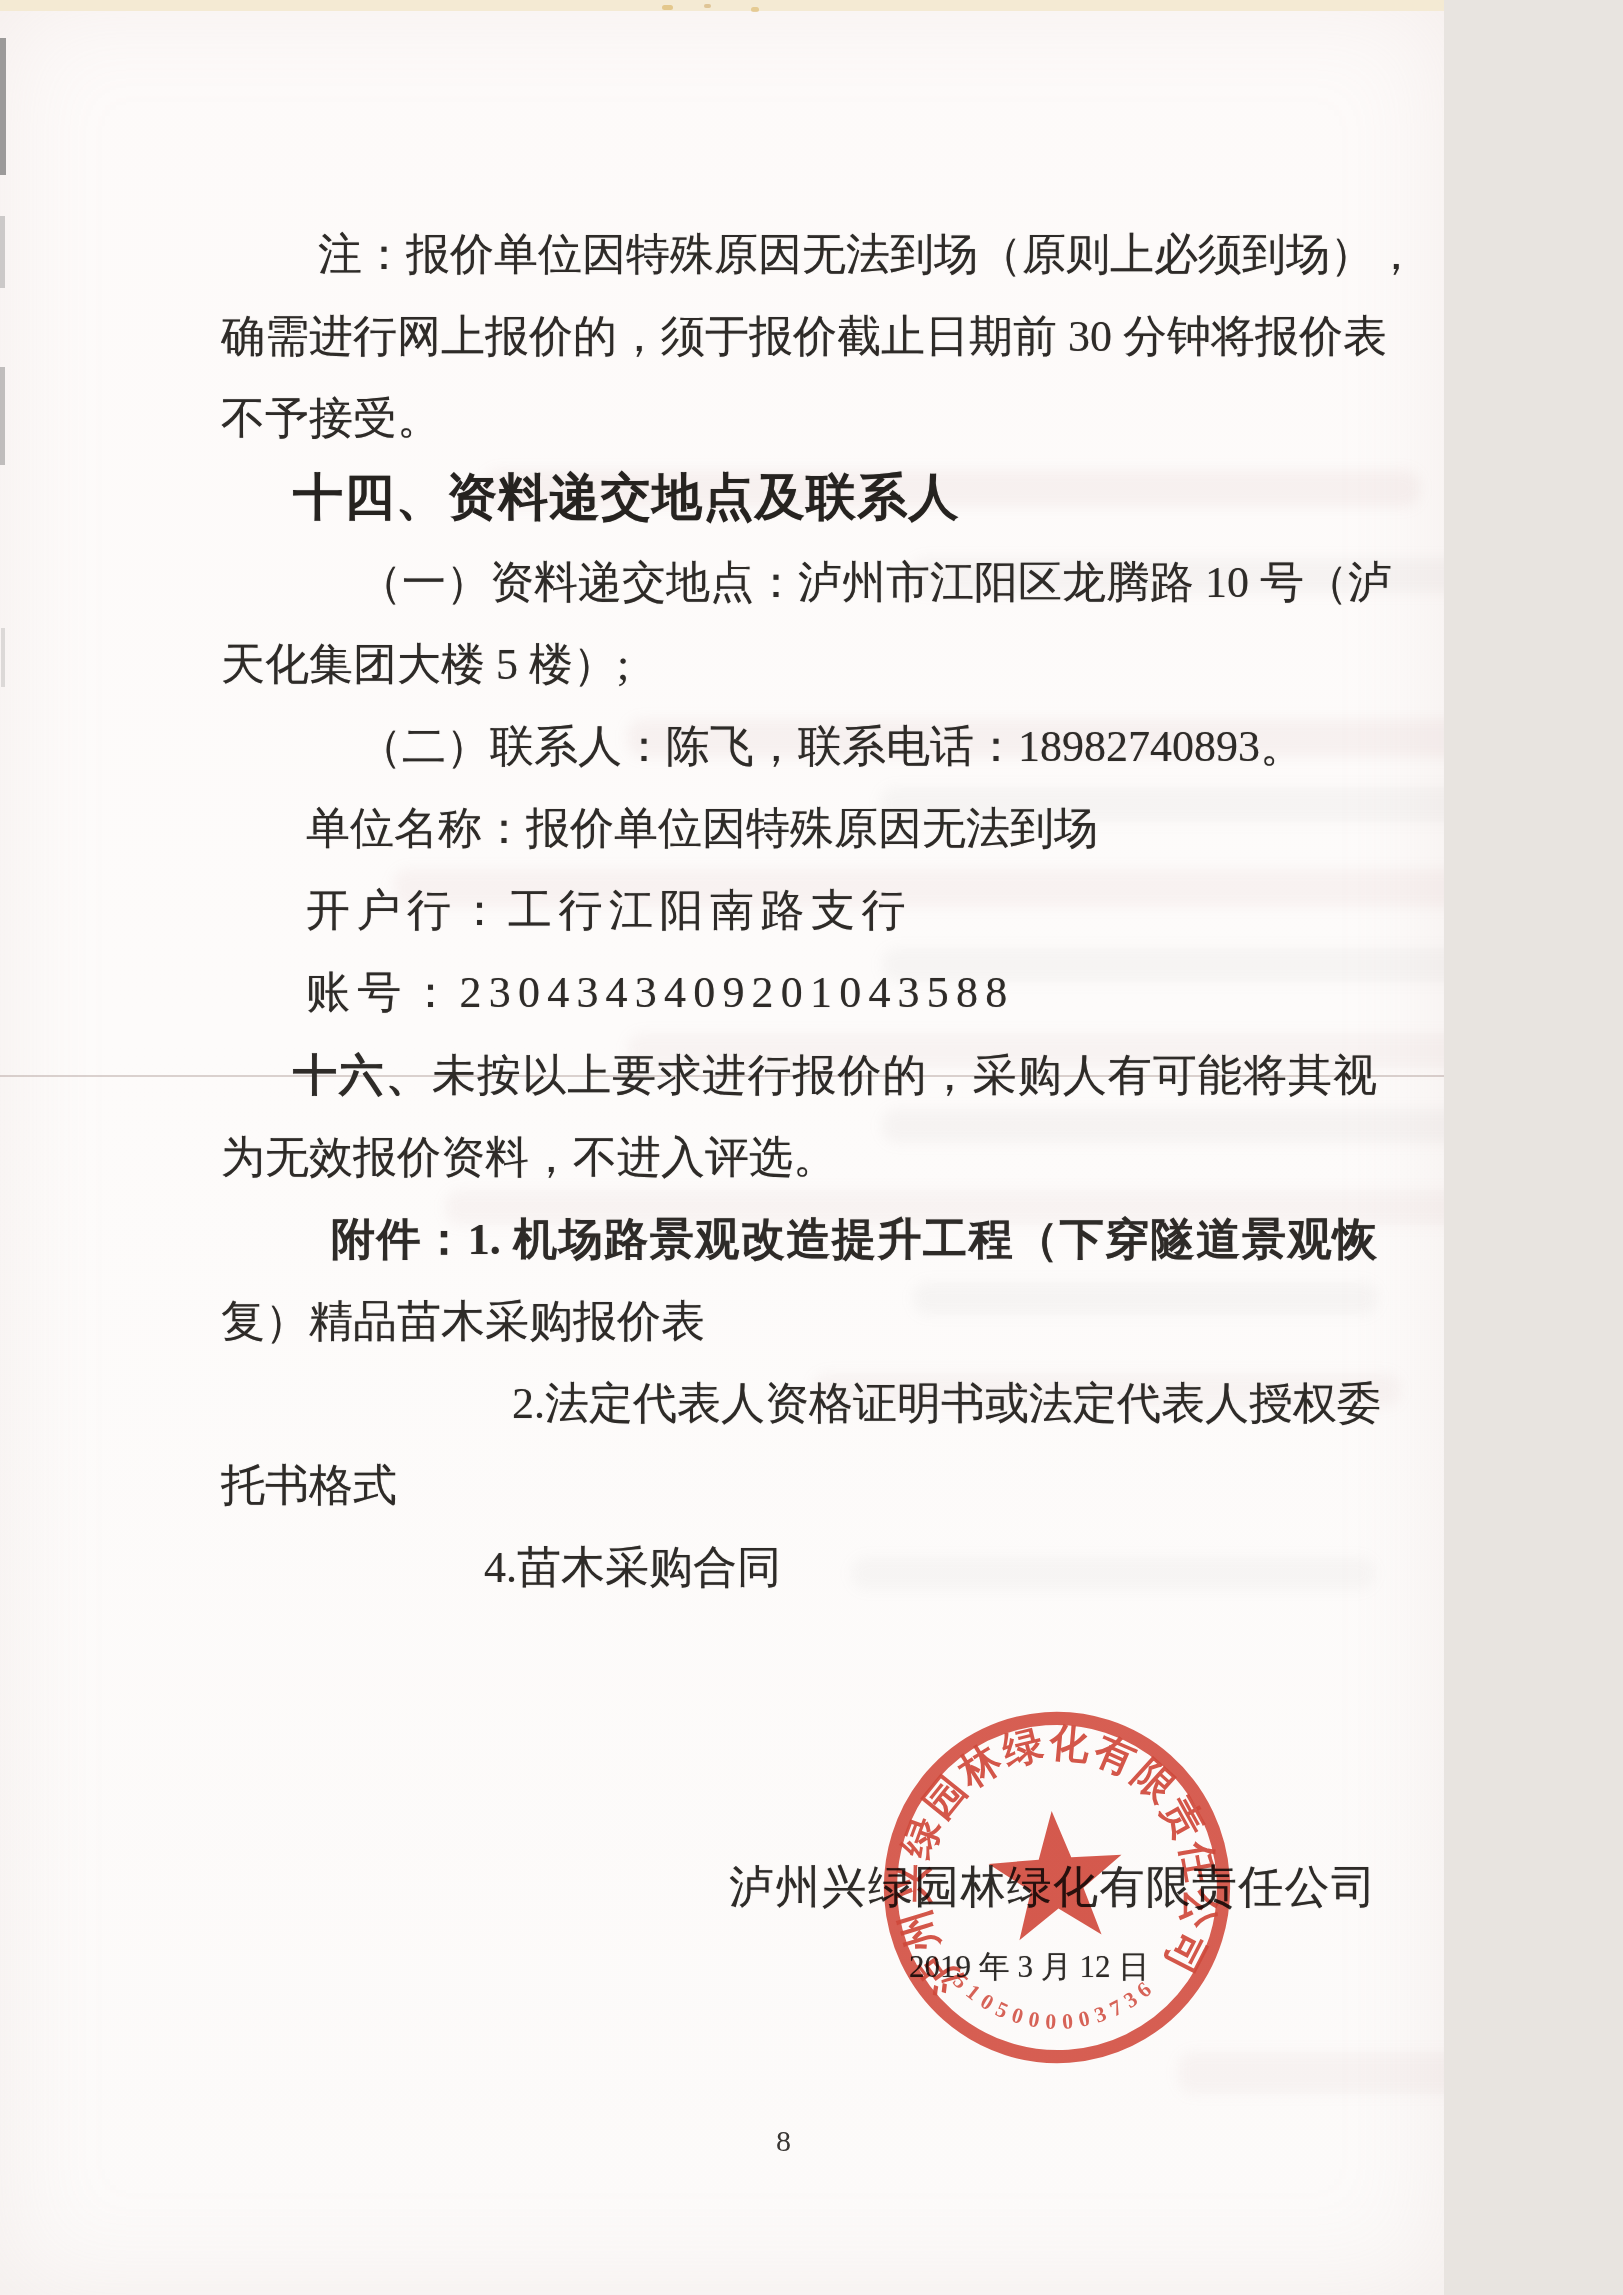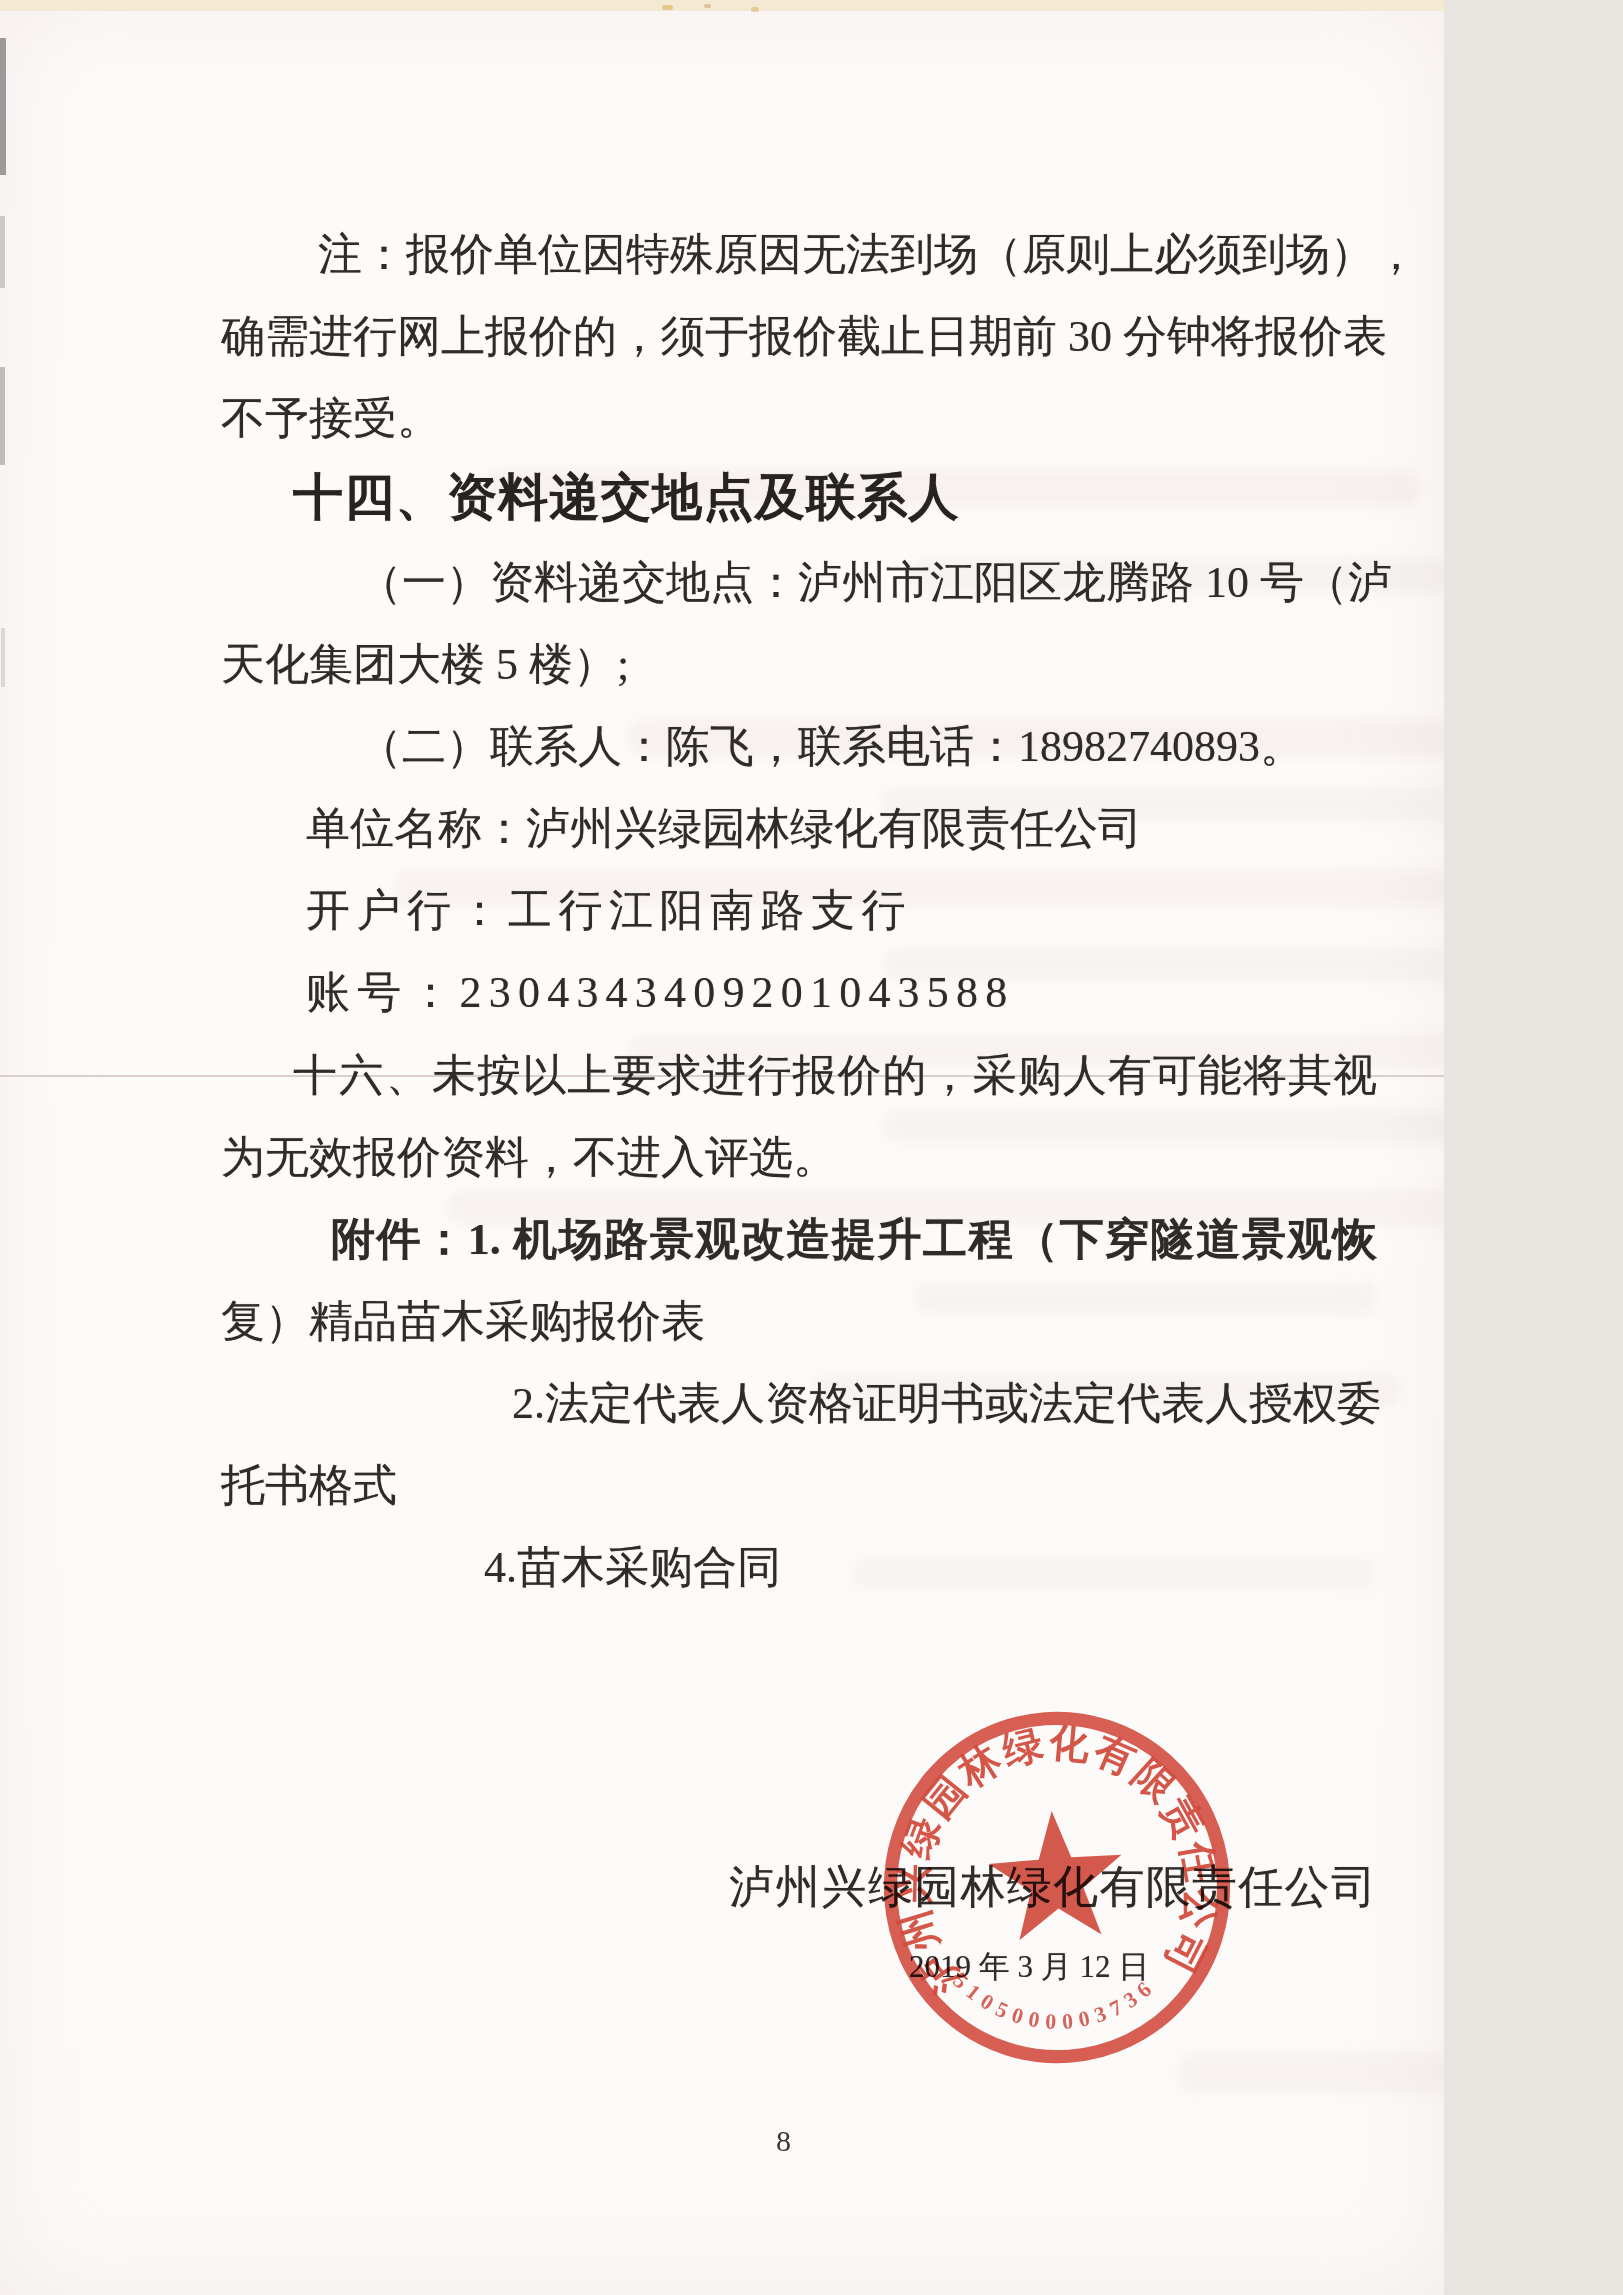--- a/index.html
+++ b/index.html
@@ -21,21 +21,21 @@
   .sp15{letter-spacing:11.8px;}
   .ind-note{padding-left:97px;}
   .ind-h{padding-left:72px;}
   .ind-item{padding-left:137px;}
   .ind-bank{padding-left:85px;}
   .ind-att{padding-left:110px;font-weight:bold;}
   .ind-att2{padding-left:291px;}
   .ind-att3{padding-left:263px;}
   .sp-bank{letter-spacing:6.5px;}
   .sp-acct{letter-spacing:7.2px;}
-  .bold16{font-family:"Liberation Sans","DejaVu Sans",sans-serif;font-weight:400;letter-spacing:1.3px;}
+  .bold16{font-family:"Liberation Sans","DejaVu Sans",sans-serif;font-weight:700;letter-spacing:1.3px;}
   .sig{position:absolute;left:729px;top:1846px;font-size:45px;line-height:82px;letter-spacing:1.3px;white-space:nowrap;text-shadow:0 0 0.8px rgba(46,43,40,.5);}
   .date{position:absolute;left:909px;top:1926px;font-size:31px;line-height:82px;white-space:nowrap;text-shadow:0 0 0.8px rgba(46,43,40,.5);text-align:right;}
   .pagenum{position:absolute;left:776px;top:2121px;font-size:30px;line-height:39px;color:#3a3734;}
   .seal{
     position:absolute;left:872px;top:1699px;width:370px;height:377px;
     mix-blend-mode:multiply;opacity:.92;transform:rotate(-4deg);
   }
   .seal text{font-family:"Liberation Serif","DejaVu Serif",serif;font-weight:700;}
   .ghost{position:absolute;filter:blur(6.5px);border-radius:15.7px;pointer-events:none;}
   .artifact{position:absolute;pointer-events:none;}
@@ -77,21 +77,21 @@
   <div class="body-text">
     <div class="line ind-note j">注：报价单位因特殊原因无法到场（原则上必须到场），</div>
     <div class="line j">确需进行网上报价的，须于报价截止日期前 30 分钟将报价表</div>
     <div class="line">不予接受。</div>
 
     <div class="line heading ind-h">十四、资料递交地点及联系人</div>
     <div class="line ind-item j">（一）资料递交地点：泸州市江阳区龙腾路 10 号（泸</div>
     <div class="line">天化集团大楼 5 楼）;</div>
     <div class="line ind-item">（二）联系人：陈飞，联系电话：18982740893。</div>
 
-    <div class="line ind-bank">单位名称：泸州兴绿园林绿化有限责任公司</div>
+    <div class="line ind-bank">单位名称：报价单位因特殊原因无法到场</div>
     <div class="line ind-bank sp-bank">开户行：工行江阳南路支行</div>
     <div class="line ind-bank sp-acct">账号：2304343409201043588</div>
 
     <div class="line ind-h j"><span class="bold16">十六、</span><span>未按以上要求进行报价的，采购人有可能将其视</span></div>
     <div class="line">为无效报价资料，不进入评选。</div>
 
     <div class="line ind-att j">附件：1. 机场路景观改造提升工程（下穿隧道景观恢</div>
     <div class="line">复）精品苗木采购报价表</div>
     <div class="line ind-att2 j">2.法定代表人资格证明书或法定代表人授权委</div>
     <div class="line">托书格式</div>

